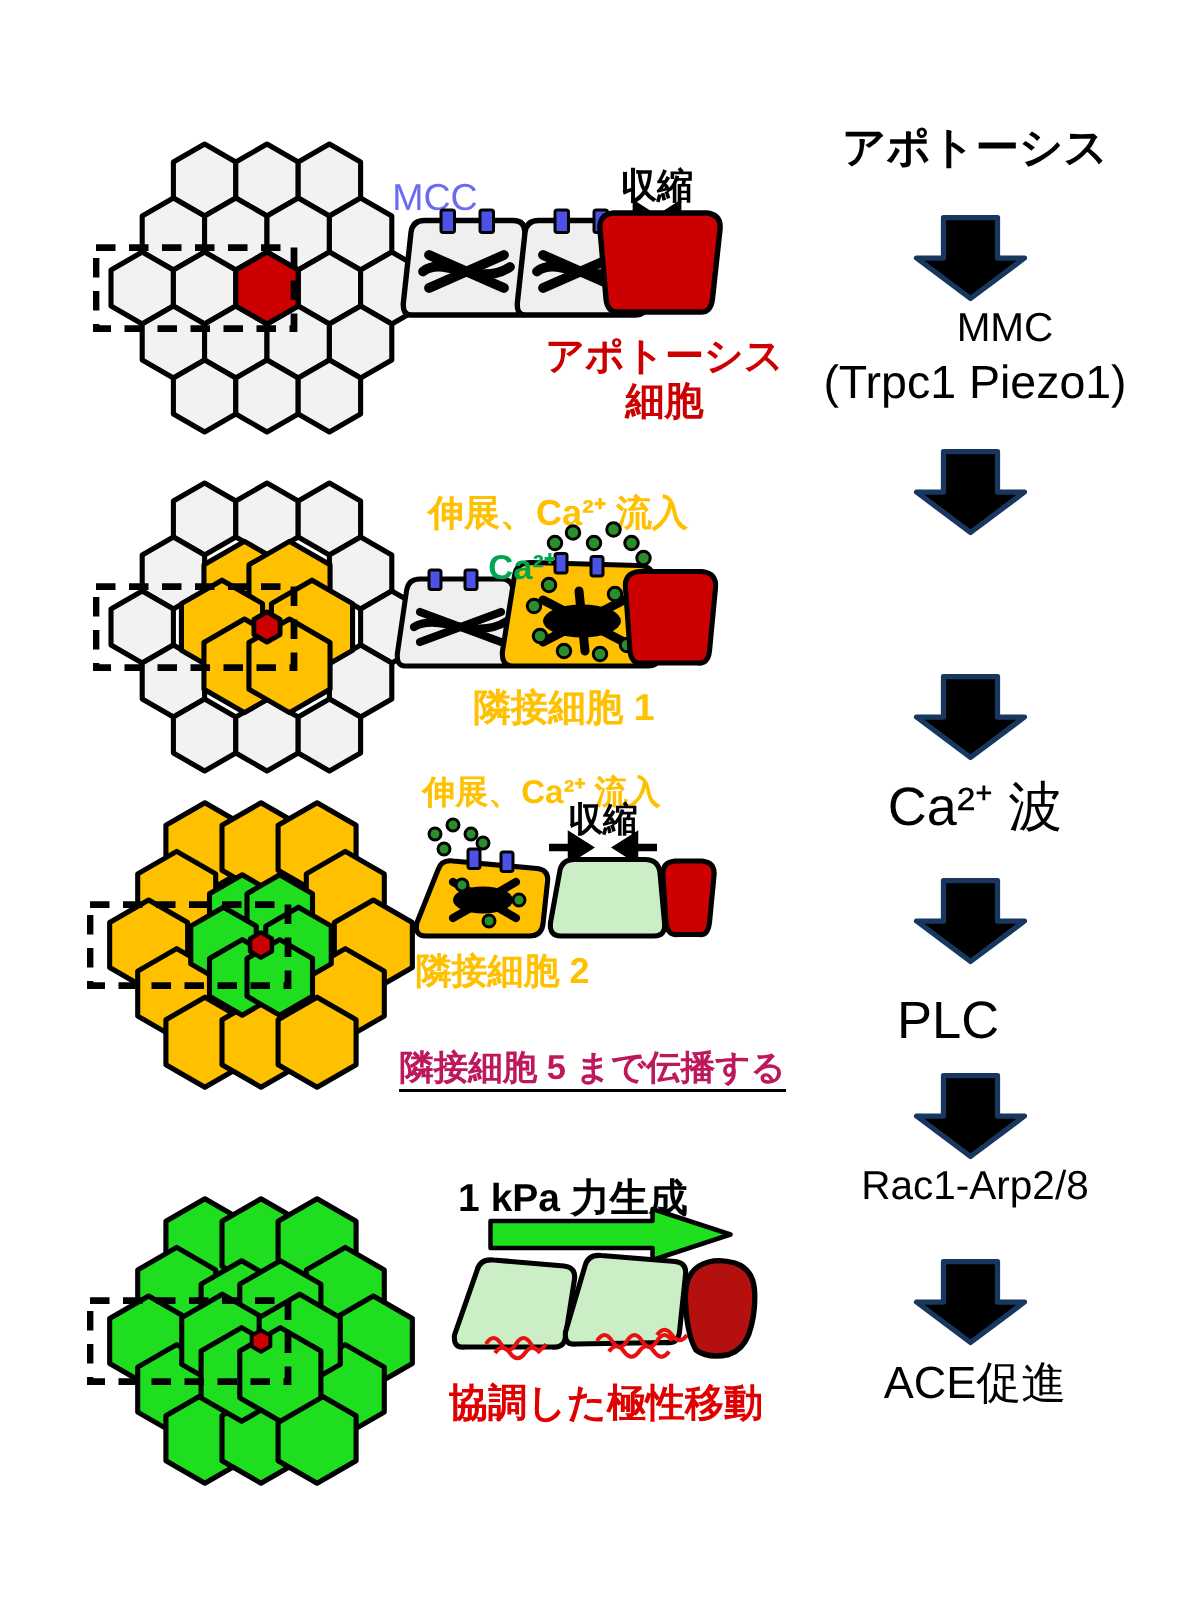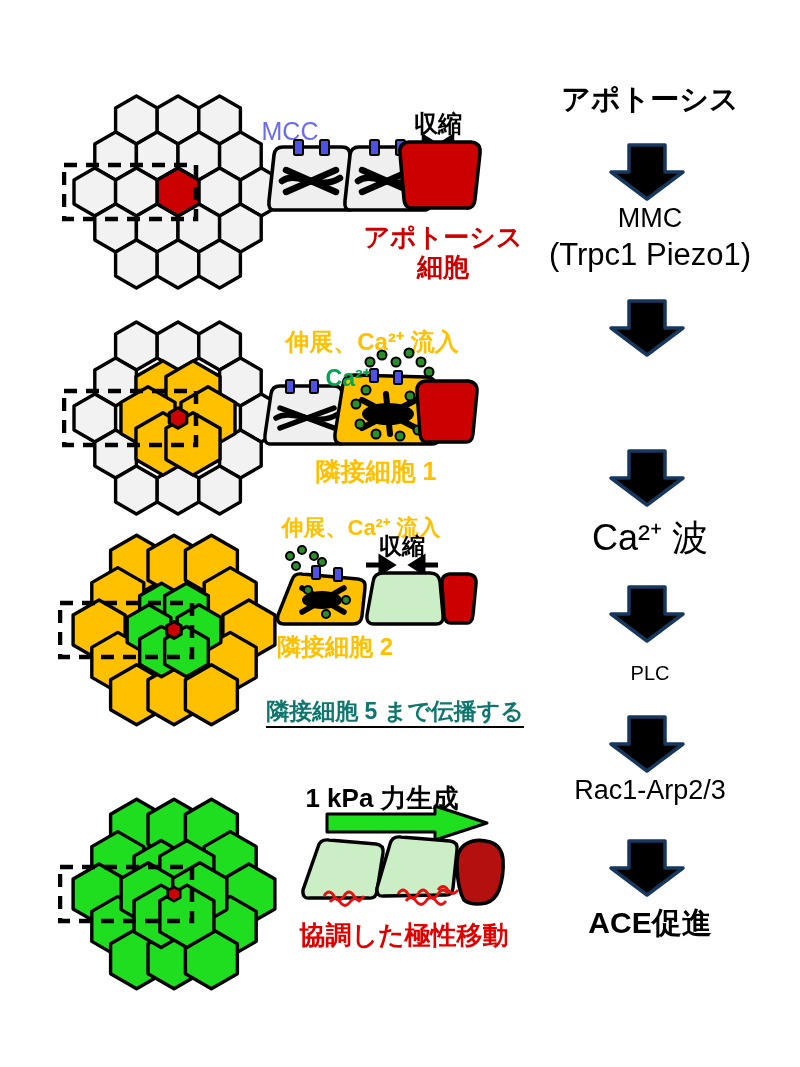--- a/index.html
+++ b/index.html
@@ -198,21 +198,21 @@
         <circle cx="60" cy="60" r="4"></circle>
         <circle cx="46" cy="88" r="4"></circle>
       <circle cx="84" cy="98" r="4"></circle>
         <circle cx="64" cy="112" r="4"></circle>
     </g>
     <path d="M112,122 Q104,122 105,113 L111,80 Q112,71 121,71 L168,71 Q177,71 178,80 L181,113 Q182,122 174,122 Z" fill="#CCEEC6" stroke="#000" stroke-width="3.4"></path>
     <path d="M190,121 Q183,122 182,113 L180,82 Q179,73 188,72 L206,72 Q215,73 214,82 L211,113 Q210,122 204,121 Z" fill="#CC0000" stroke="#000" stroke-width="3.4"></path>
     <text x="73" y="153" text-anchor="middle" font-size="24" font-weight="bold" fill="#FFC000">隣接細胞 2</text>
   </svg>
 
-  <div class="abs" style="left:250px;top:696px;width:290px;text-align:center;font-size:23px;font-weight:bold;color:#0f766e">
+  <div class="abs" style="left:250px;top:696px;width:290px;text-align:center;font-size:23px;font-weight:bold;color:#be185d">
     <span class="note-underline">隣接細胞 5 まで伝播する</span>
   </div>
 
   <svg class="abs" style="left:58px;top:786px" width="232" height="216" viewBox="-116 -108 232 216">
     <g fill="#1FDD1F" stroke="#000" stroke-width="3.4">
       <use href="#hex" transform="translate(-37.4,-64.8) scale(1.25)"></use>
         <use href="#hex" transform="translate(0,-64.8) scale(1.25)"></use>
         <use href="#hex" transform="translate(37.4,-64.8) scale(1.25)"></use>
       <use href="#hex" transform="translate(-56.2,-32.4) scale(1.25)"></use>
         <use href="#hex" transform="translate(56.2,-32.4) scale(1.25)"></use>
@@ -249,45 +249,45 @@
     <path d="M186,132 Q180,122 179,100 Q178,82 188,76 Q198,70 212,74 Q224,78 225,92 Q226,108 221,122 Q217,132 208,135 Q194,138 186,132 Z" fill="#B51010" stroke="#000" stroke-width="3.6"></path>
     <text x="126" y="176" text-anchor="middle" font-size="26" font-weight="bold" fill="#E00000">協調した極性移動</text>
   </svg>
 
   <div class="abs flow-label" style="left:535px;top:84px;font-size:29px;font-weight:bold">アポトーシス</div>
 
   <svg class="abs" style="left:599px;top:142px" width="96" height="60" viewBox="0 0 96 60">
     <use href="#flowArrow" fill="#000" stroke="#17375E" stroke-width="3.5" stroke-linejoin="round"></use>
   </svg>
 
-  <div class="abs flow-label" style="left:535px;top:204px;font-size:27px">MMC</div>
+  <div class="abs flow-label" style="left:555px;top:204px;font-size:27px">MMC</div>
   <div class="abs flow-label" style="left:535px;top:238px;font-size:31px">(Trpc1 Piezo1)</div>
 
   <svg class="abs" style="left:599px;top:298px" width="96" height="60" viewBox="0 0 96 60">
     <use href="#flowArrow" fill="#000" stroke="#17375E" stroke-width="3.5" stroke-linejoin="round"></use>
   </svg>
 
 
   <svg class="abs" style="left:599px;top:448px" width="96" height="60" viewBox="0 0 96 60">
     <use href="#flowArrow" fill="#000" stroke="#17375E" stroke-width="3.5" stroke-linejoin="round"></use>
   </svg>
 
   <div class="abs flow-label" style="left:535px;top:518px;font-size:36px">Ca²⁺ 波</div>
 
   <svg class="abs" style="left:599px;top:584px" width="96" height="60" viewBox="0 0 96 60">
     <use href="#flowArrow" fill="#000" stroke="#17375E" stroke-width="3.5" stroke-linejoin="round"></use>
   </svg>
 
-  <div class="abs flow-label" style="left:535px;top:662px;font-size:20px">PLC</div>
+  <div class="abs flow-label" style="left:517px;top:662px;font-size:35px">PLC</div>
 
   <svg class="abs" style="left:599px;top:714px" width="96" height="60" viewBox="0 0 96 60">
     <use href="#flowArrow" fill="#000" stroke="#17375E" stroke-width="3.5" stroke-linejoin="round"></use>
   </svg>
 
-  <div class="abs flow-label" style="left:535px;top:776px;font-size:27px">Rac1-Arp2/3</div>
+  <div class="abs flow-label" style="left:535px;top:776px;font-size:27px">Rac1-Arp2/8</div>
 
   <svg class="abs" style="left:599px;top:838px" width="96" height="60" viewBox="0 0 96 60">
     <use href="#flowArrow" fill="#000" stroke="#17375E" stroke-width="3.5" stroke-linejoin="round"></use>
   </svg>
 
-  <div class="abs flow-label" style="left:535px;top:906px;font-size:30px;font-weight:700">ACE促進</div>
+  <div class="abs flow-label" style="left:535px;top:906px;font-size:30px;font-weight:400">ACE促進</div>
 
 </div>
 
 </body></html>

